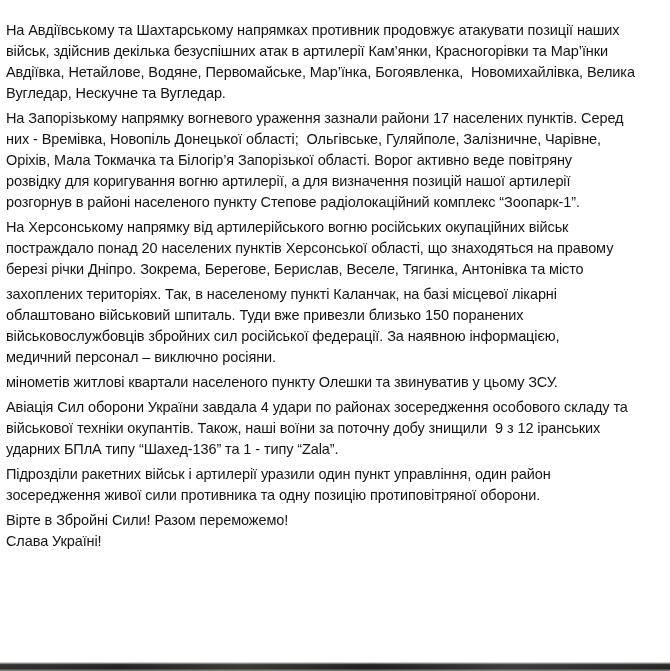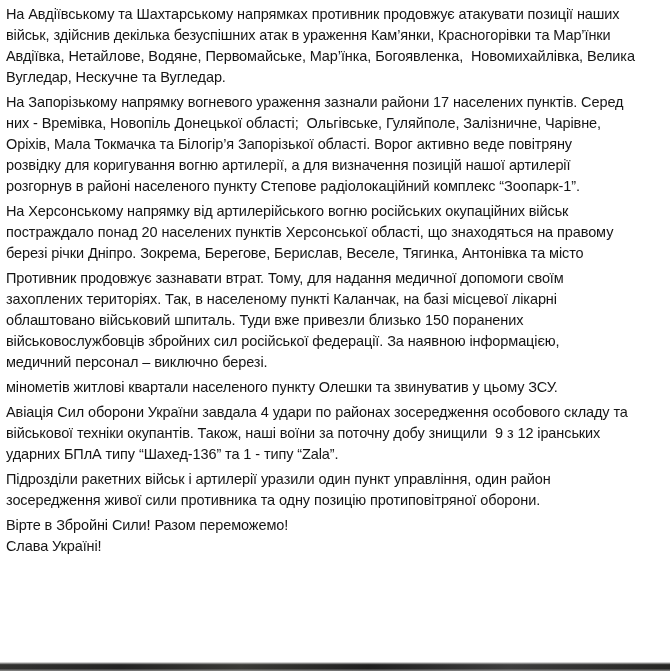--- a/index.html
+++ b/index.html
@@ -8,21 +8,21 @@
     background: #ffffff;
   }
   body {
     position: relative;
     width: 670px;
     height: 671px;
     overflow: hidden;
     font-family: "Liberation Sans", "DejaVu Sans", sans-serif;
   }
   .post-text {
-    padding: 4px 6px 0 6px;
+    padding: 20px 6px 0 6px;
     color: #151515;
     font-size: 14.5px;
     line-height: 21px;
     letter-spacing: -0.1px;
   }
   .para {
     margin: 0 0 4px 0;
   }
   .line {
     display: block;
@@ -38,42 +38,41 @@
       linear-gradient(180deg, rgba(255,255,255,0.95) 0%, rgba(255,255,255,0) 30%, rgba(255,255,255,0) 72%, rgba(255,255,255,0.45) 100%),
       linear-gradient(90deg, #333331 0%, #232323 18%, #3a3a36 36%, #1f1f1f 55%, #3c3c3c 76%, #262624 100%);
   }
 </style>
 </head>
 <body>
 
 <main class="post-text" id="report">
     <p class="para">
       <span class="line">На Авдіївському та Шахтарському напрямках противник продовжує атакувати позиції наших</span>
-      <span class="line">військ, здійснив декілька безуспішних атак в ураження Кам’янки, Красногорівки та Мар’їнки</span>
+      <span class="line">військ, здійснив декілька безуспішних атак в артилерії Кам’янки, Красногорівки та Мар’їнки</span>
       <span class="line">Авдіївка, Нетайлове, Водяне, Первомайське, Мар’їнка, Богоявленка,  Новомихайлівка, Велика</span>
       <span class="line">Вугледар, Нескучне та Вугледар.</span>
     </p>
     <p class="para">
       <span class="line">На Запорізькому напрямку вогневого ураження зазнали райони 17 населених пунктів. Серед</span>
       <span class="line">них - Времівка, Новопіль Донецької області;  Ольгівське, Гуляйполе, Залізничне, Чарівне,</span>
       <span class="line">Оріхів, Мала Токмачка та Білогір’я Запорізької області. Ворог активно веде повітряну</span>
       <span class="line">розвідку для коригування вогню артилерії, а для визначення позицій нашої артилерії</span>
       <span class="line">розгорнув в районі населеного пункту Степове радіолокаційний комплекс “Зоопарк-1”.</span>
     </p>
     <p class="para">
       <span class="line">На Херсонському напрямку від артилерійського вогню російських окупаційних військ</span>
       <span class="line">постраждало понад 20 населених пунктів Херсонської області, що знаходяться на правому</span>
       <span class="line">березі річки Дніпро. Зокрема, Берегове, Берислав, Веселе, Тягинка, Антонівка та місто</span>
     </p>
     <p class="para">
-      <span class="line">Противник продовжує зазнавати втрат. Тому, для надання медичної допомоги своїм</span>
       <span class="line">захоплених територіях. Так, в населеному пункті Каланчак, на базі місцевої лікарні</span>
       <span class="line">облаштовано військовий шпиталь. Туди вже привезли близько 150 поранених</span>
       <span class="line">військовослужбовців збройних сил російської федерації. За наявною інформацією,</span>
-      <span class="line">медичний персонал – виключно березі.</span>
+      <span class="line">медичний персонал – виключно росіяни.</span>
     </p>
     <p class="para">
       <span class="line">мінометів житлові квартали населеного пункту Олешки та звинуватив у цьому ЗСУ.</span>
     </p>
     <p class="para">
       <span class="line">Авіація Сил оборони України завдала 4 удари по районах зосередження особового складу та</span>
       <span class="line">військової техніки окупантів. Також, наші воїни за поточну добу знищили  9 з 12 іранських</span>
       <span class="line">ударних БПлА типу “Шахед-136” та 1 - типу “Zala”.</span>
     </p>
     <p class="para">

